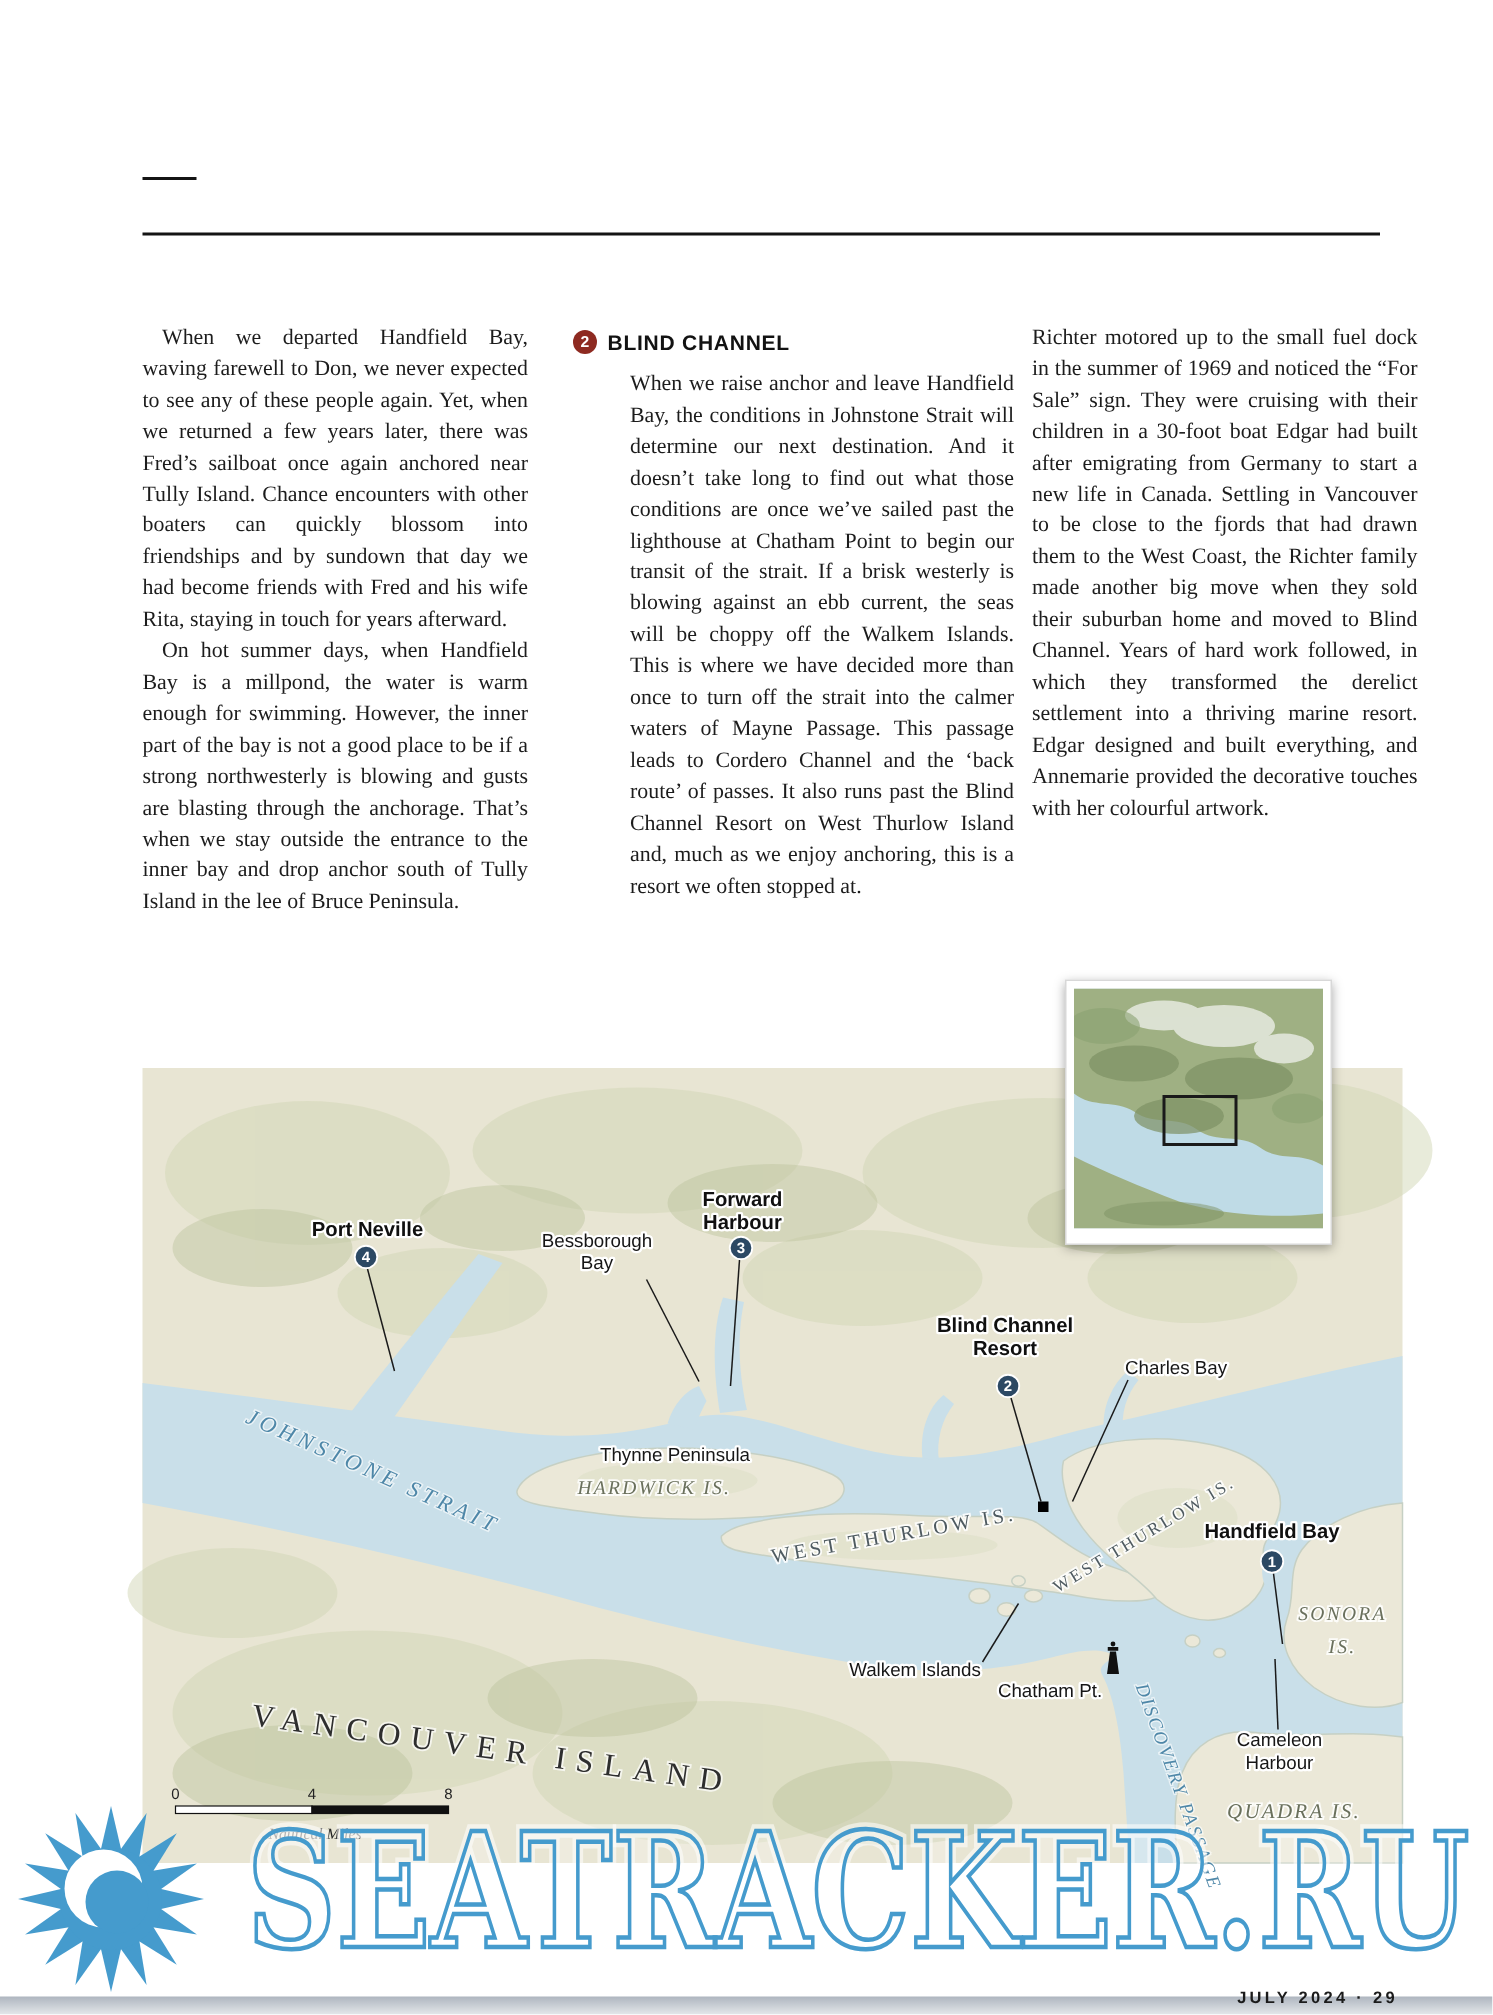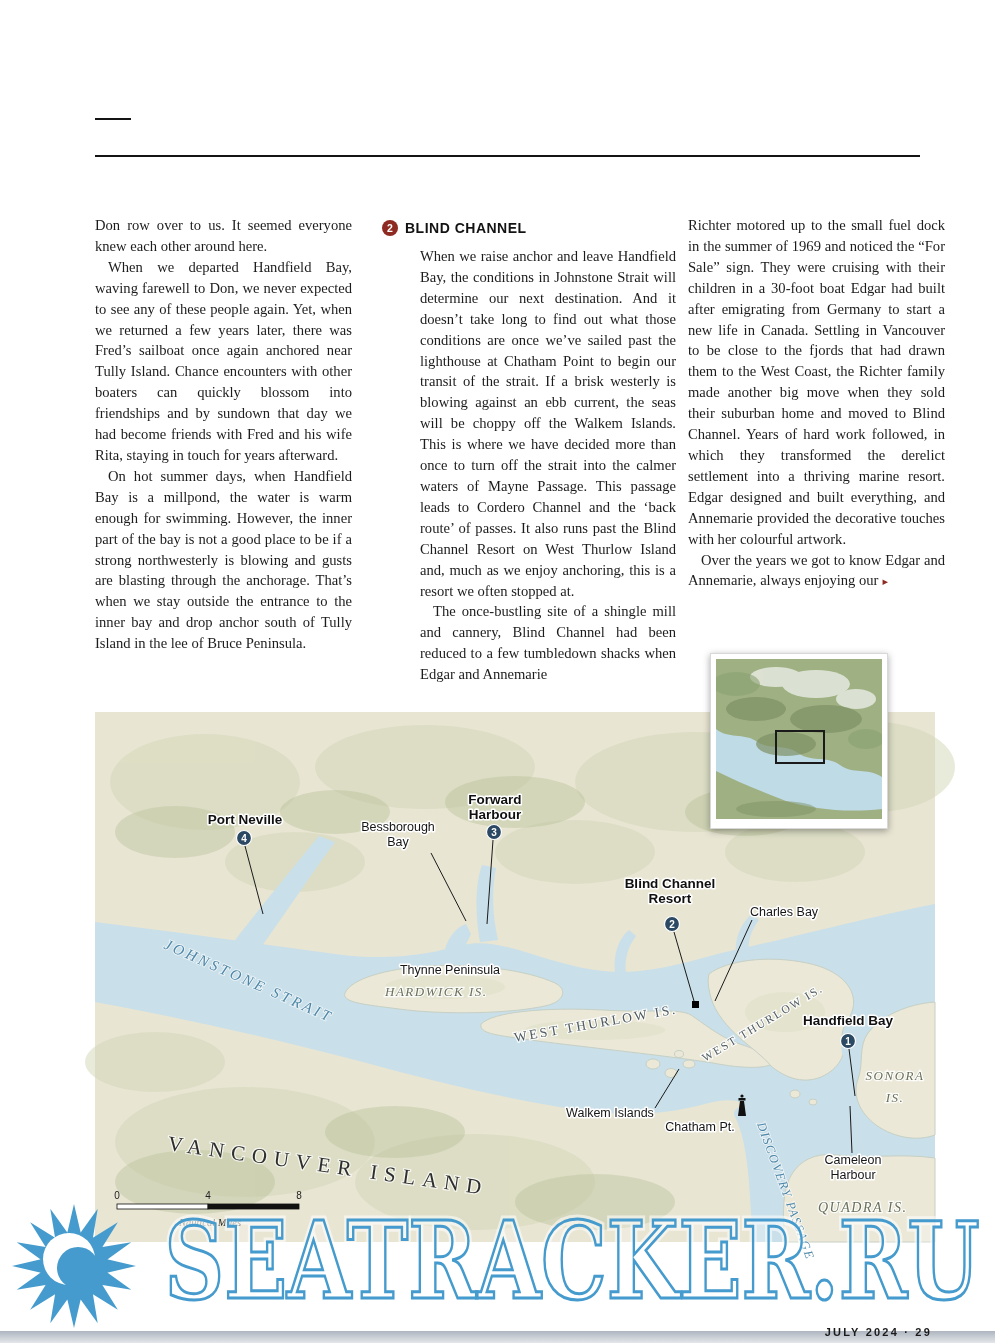--- a/index.html
+++ b/index.html
@@ -76,38 +76,35 @@
     background:linear-gradient(180deg,#aeb5bf,#e4e7ea);z-index:10;
   }
 </style>
 </head>
 <body>
 
 <div class="tick"></div>
 <div class="rule"></div>
 
 <div class="column" id="col1">
-  <p>Don row over to us. It seemed everyone knew each other around here.</p>
   <p class="indent">When we departed Handfield Bay, waving farewell to Don, we never expected to see any of these people again. Yet, when we returned a few years later, there was Fred’s sailboat once again anchored near Tully Island. Chance encounters with other boaters can quickly blossom into friendships and by sundown that day we had become friends with Fred and his wife Rita, staying in touch for years afterward.</p>
   <p class="indent">On hot summer days, when Handfield Bay is a millpond, the water is warm enough for swimming. However, the inner part of the bay is not a good place to be if a strong northwesterly is blowing and gusts are blasting through the anchorage. That’s when we stay outside the entrance to the inner bay and drop anchor south of Tully Island in the lee of Bruce Peninsula.</p>
 </div>
 
 <div class="section-head">
   <span class="badge">2</span>
   <span>BLIND CHANNEL</span>
 </div>
 
 <div class="column" id="col2">
   <p>When we raise anchor and leave Handfield Bay, the conditions in Johnstone Strait will determine our next destination. And it doesn’t take long to find out what those conditions are once we’ve sailed past the lighthouse at Chatham Point to begin our transit of the strait. If a brisk westerly is blowing against an ebb current, the seas will be choppy off the Walkem Islands. This is where we have decided more than once to turn off the strait into the calmer waters of Mayne Passage. This passage leads to Cordero Channel and the ‘back route’ of passes. It also runs past the Blind Channel Resort on West Thurlow Island and, much as we enjoy anchoring, this is a resort we often stopped at.</p>
-  <p class="indent">The once-bustling site of a shingle mill and cannery, Blind Channel had been reduced to a few tumbledown shacks when Edgar and Annemarie</p>
 </div>
 
 <div class="column" id="col3">
   <p>Richter motored up to the small fuel dock in the summer of 1969 and noticed the “For Sale” sign. They were cruising with their children in a 30-foot boat Edgar had built after emigrating from Germany to start a new life in Canada. Settling in Vancouver to be close to the fjords that had drawn them to the West Coast, the Richter family made another big move when they sold their suburban home and moved to Blind Channel. Years of hard work followed, in which they transformed the derelict settlement into a thriving marine resort. Edgar designed and built everything, and Annemarie provided the decorative touches with her colourful artwork.</p>
-  <p class="indent"><span>Over the years we got to know Edgar and Annemarie, always enjoying our</span><span class="cont-arrow">▸</span></p>
 </div>
 
 <div class="map-wrap">
 <svg width="840" height="530" viewBox="0 0 840 530">
 
   <rect width="840" height="530" fill="#e8e5d3"></rect>
 
   <g opacity="0.5" fill="#d2d7b6">
     <ellipse cx="110" cy="70" rx="95" ry="48"></ellipse>
         <ellipse cx="330" cy="55" rx="110" ry="42"></ellipse>

